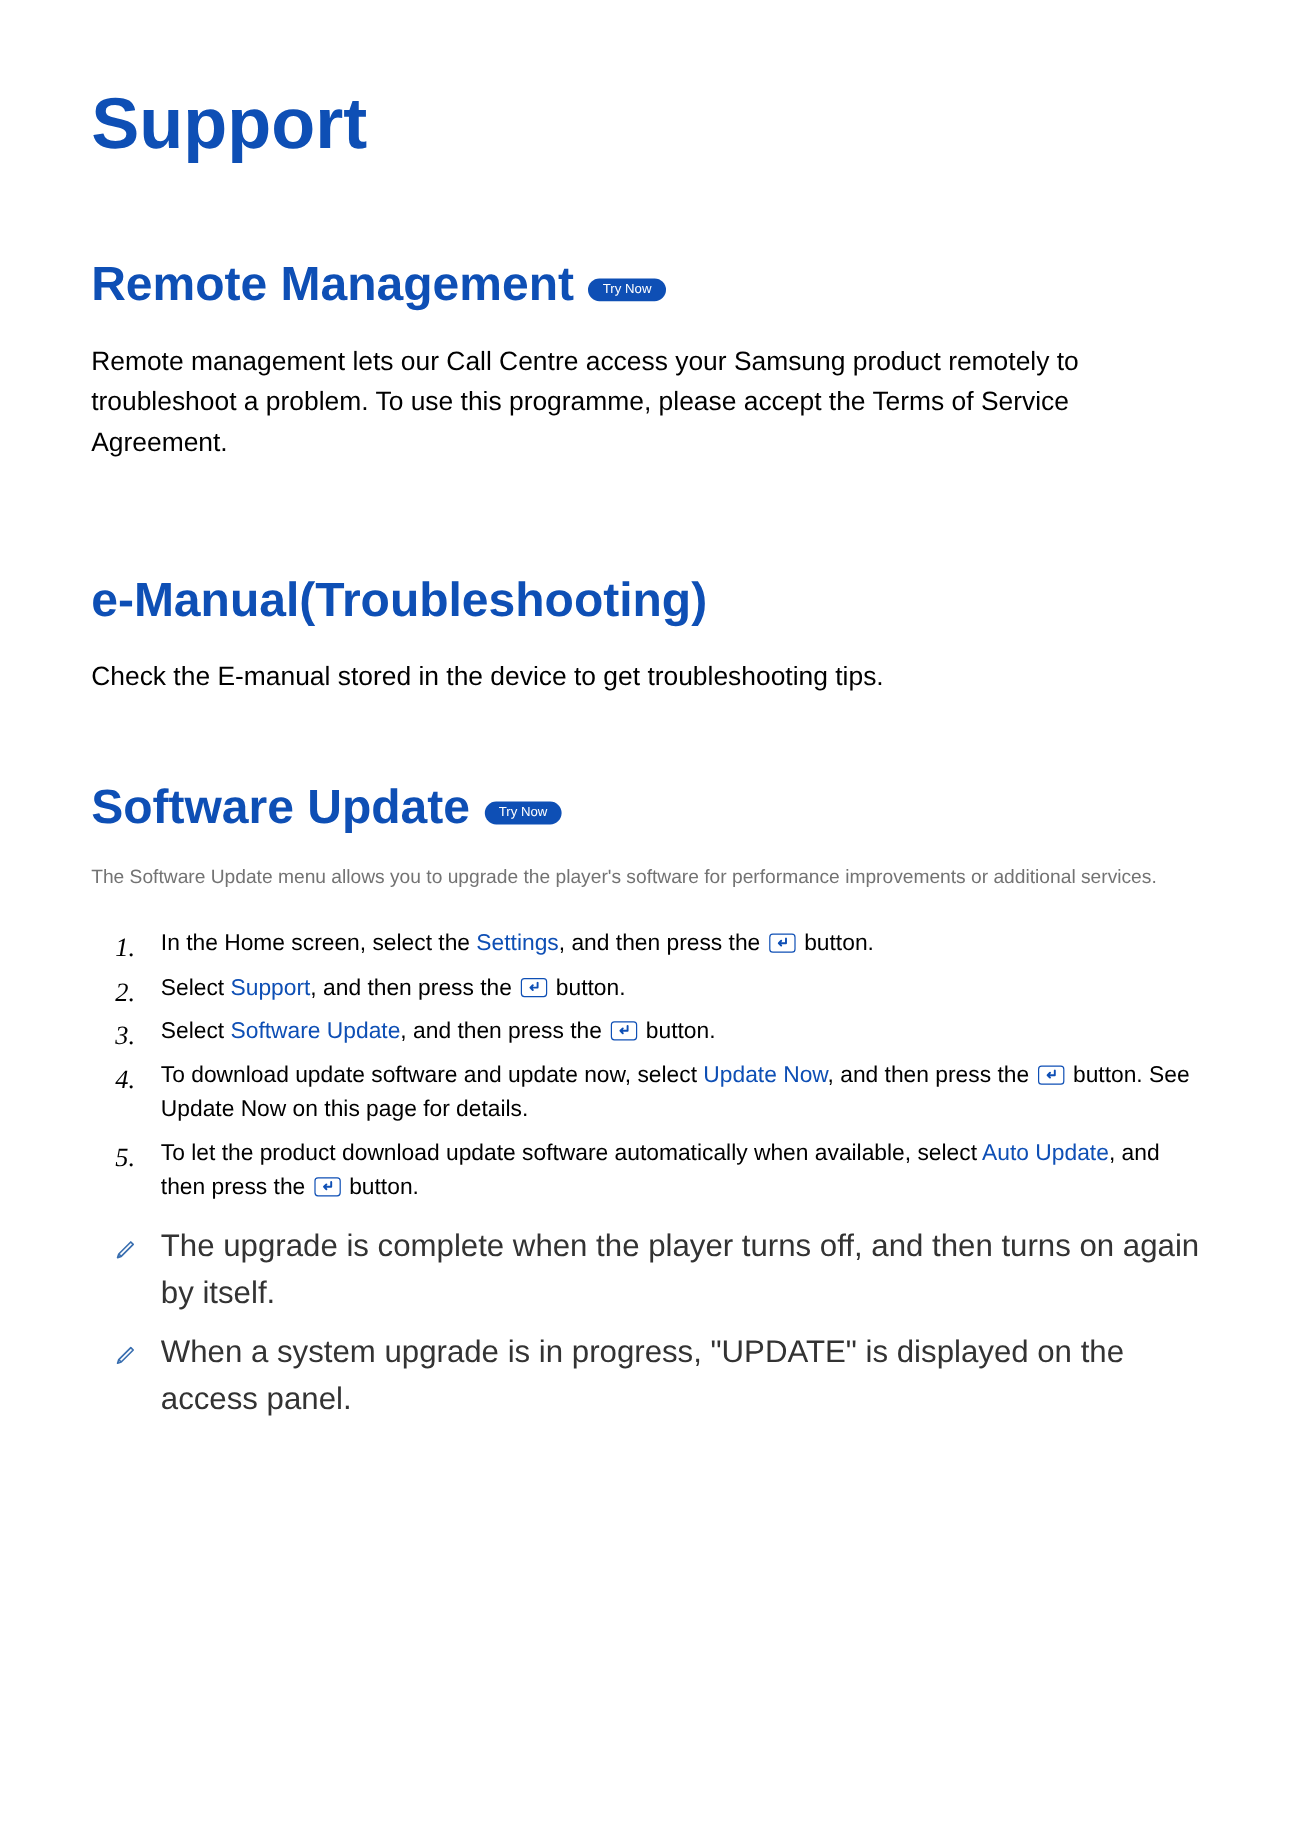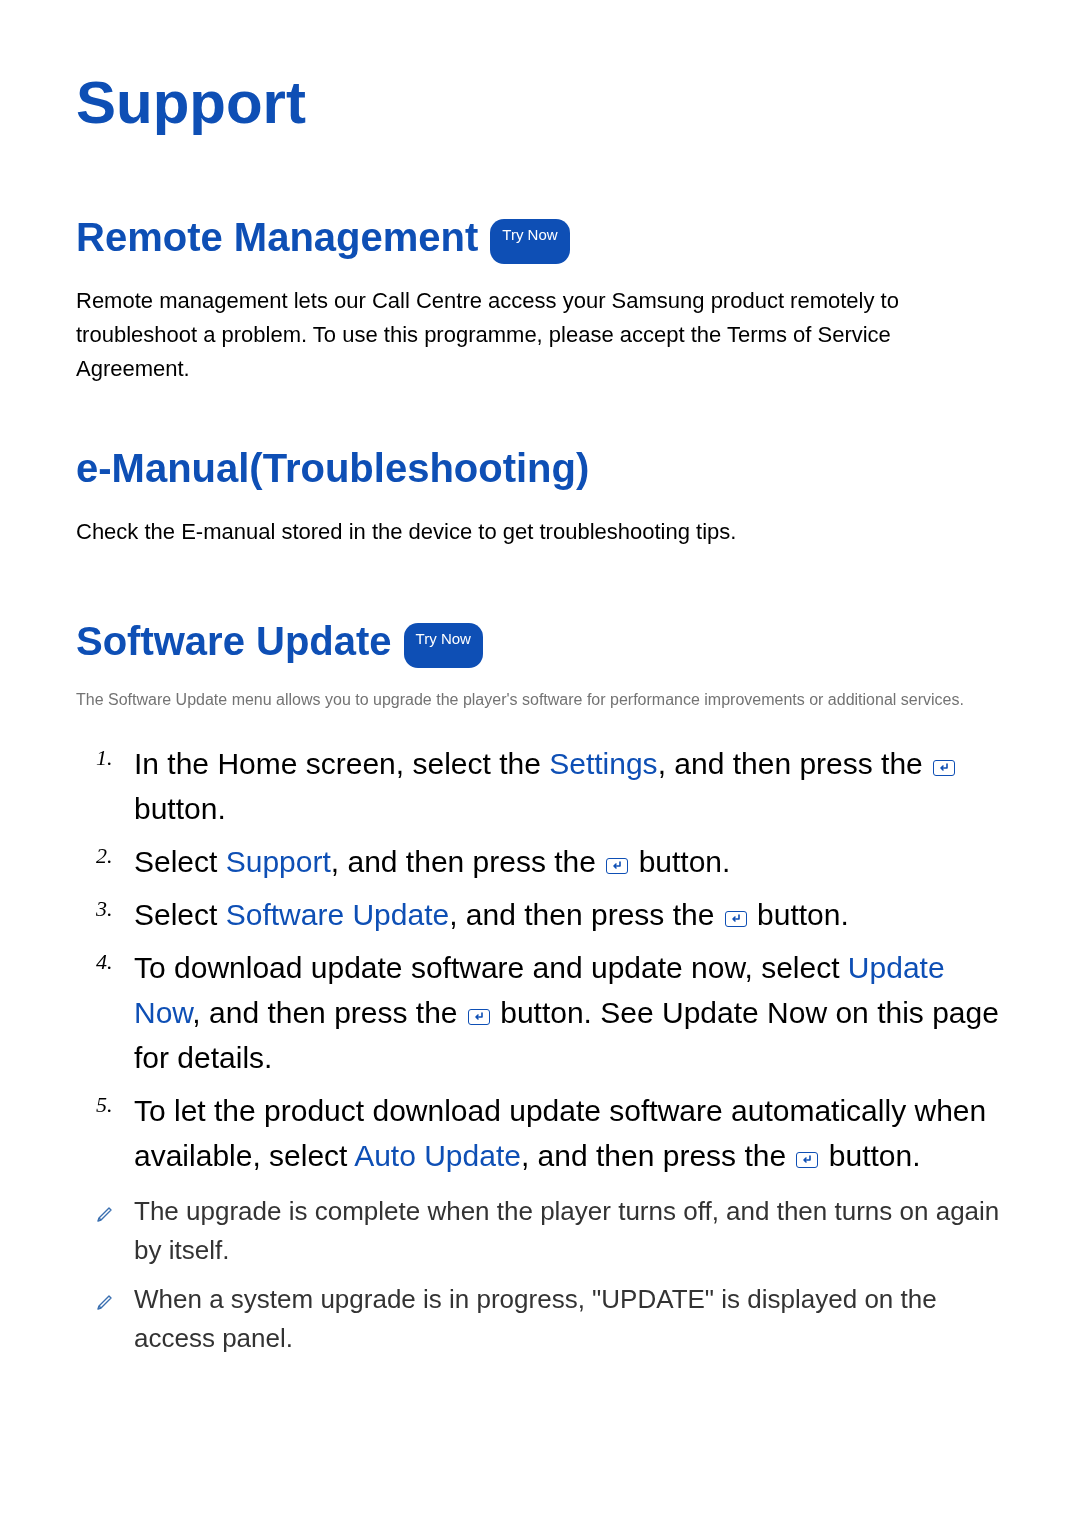--- a/index.html
+++ b/index.html
@@ -15,65 +15,66 @@
       color: #000000;
     }
     .page-title {
       font-size: 60px;
       color: #0e4fb5;
       font-weight: 700;
       margin-bottom: 78px;
     }
     .section-heading-row {
       display: flex;
+      align-items: center;
       gap: 12px;
       margin-bottom: 24px;
     }
     .section-heading {
       font-size: 40px;
       color: #0e4fb5;
       font-weight: 600;
     }
     .try-now-badge {
       display: inline-flex;
       align-items: center;
       justify-content: center;
       background: #0e4fb5;
       color: #ffffff;
-      font-size: 15px;
+      font-size: 11px;
       font-weight: 500;
-      padding: 3px 12px 16px 12px;
+      padding: 3px 12px 3px 12px;
       border-radius: 14px;
       line-height: 1.2;
       position: relative;
       top: 4px;
     }
     .body-text {
       font-size: 22px;
       line-height: 1.55;
       color: #000000;
-      margin-bottom: 60px;
+      margin-bottom: 92px;
     }
     .body-text-short {
       font-size: 16px;
       line-height: 1.55;
       color: #737373;
       margin-bottom: 28px;
     }
     .ordered-list {
       list-style: none;
       counter-reset: step;
       padding-left: 20px;
       margin-bottom: 14px;
     }
     .ordered-list li {
       counter-increment: step;
       position: relative;
       padding-left: 38px;
-      font-size: 30px;
+      font-size: 19px;
       line-height: 1.5;
       margin-bottom: 8px;
     }
     .ordered-list li::before {
       content: counter(step) ".";
       position: absolute;
       left: 0;
       top: 0;
       font-style: italic;
       font-size: 22px;

